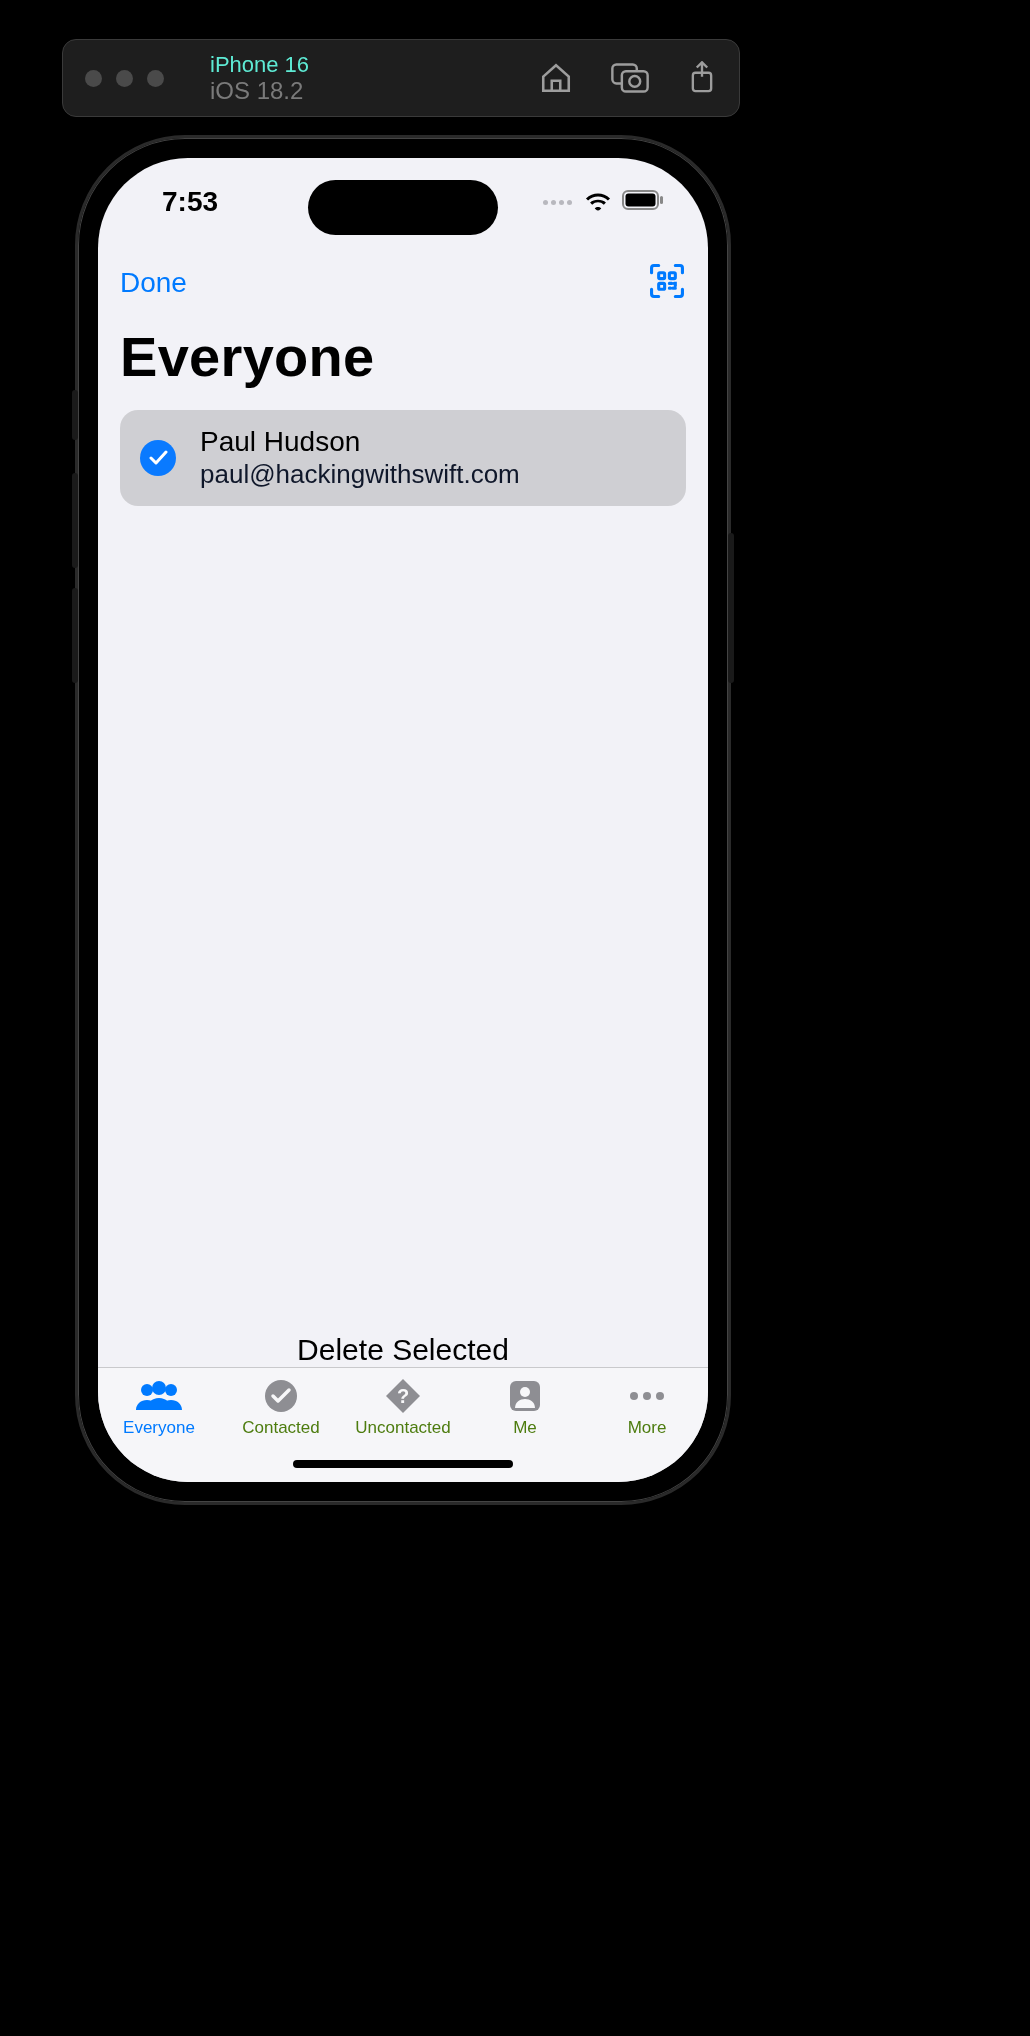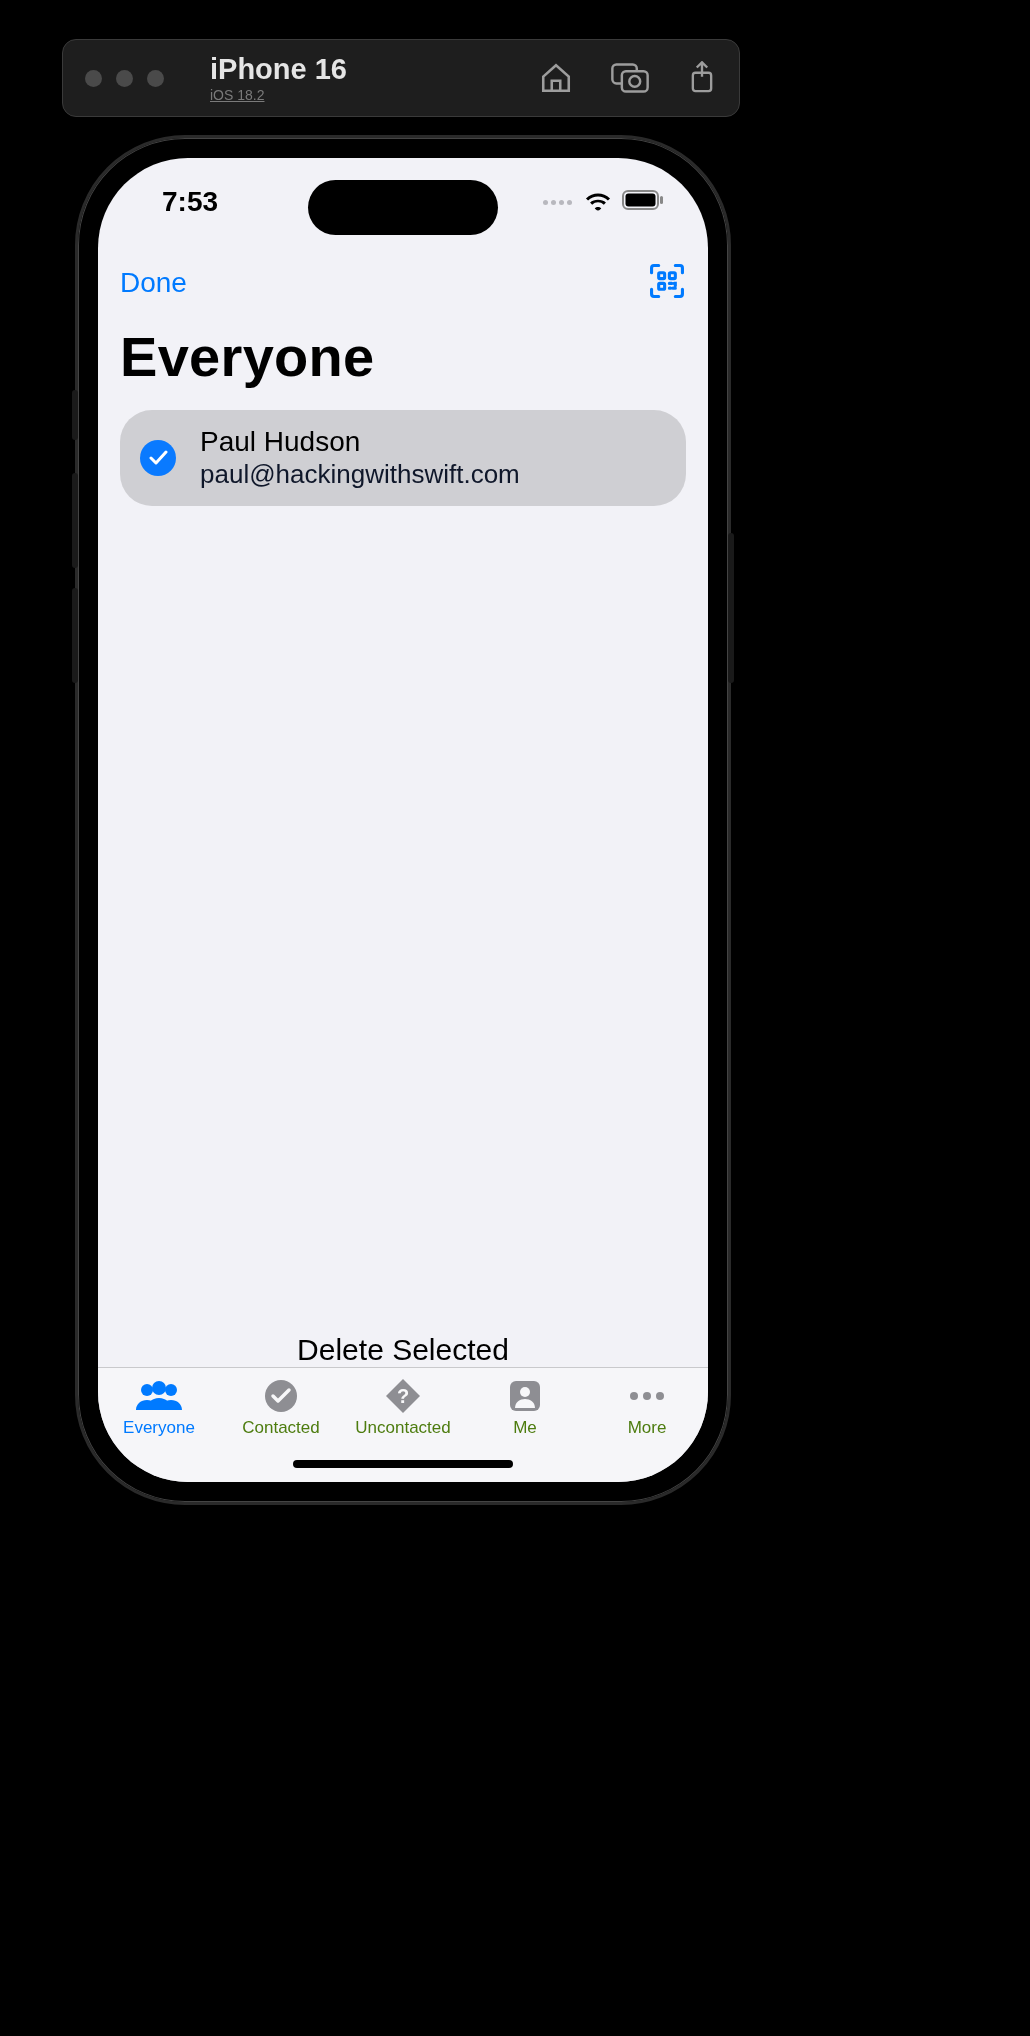--- a/index.html
+++ b/index.html
@@ -12,22 +12,22 @@
     width: 678px; height: 78px;
     background: #1e1e1e;
     border: 1px solid #3a3a3a;
     border-radius: 14px;
     display: flex; align-items: center;
     padding: 0 22px;
   }
   .traffic { display: flex; gap: 14px; }
   .traffic-dot { width: 17px; height: 17px; border-radius: 50%; background: #4a4a4a; }
   .sim-title { margin-left: 46px; line-height: 1.15; }
-  .sim-title .dev { color: #e5e5e5; font-size: 29px; font-weight: 700; }
-  .sim-title .os  { color: #7a7a7a; font-size: 14px; text-decoration: underline; }
+  .sim-title .dev { color: #5eead4; font-size: 22px; font-weight: 400; }
+  .sim-title .os  { color: #7a7a7a; font-size: 24px; }
   .sim-icons { margin-left: auto; display: flex; gap: 38px; align-items: center; color:#9d9d9d; }
   .sim-icon svg { display:block; }
 
   
   .phone {
     position: absolute;
     top: 135px; left: 75px;
     width: 656px; height: 1370px;
     background: #000;
     border-radius: 110px;
@@ -64,21 +64,21 @@
   
   .navbar { position:absolute; top:88px; left:0; right:0; padding: 14px 22px 0 22px; }
   .nav-row { display:flex; align-items:center; justify-content:space-between; height:46px; }
   .nav-done { color:#007aff; font-size:28px; font-weight:400; }
   .nav-scan { color:#007aff; }
   .large-title { font-size:56px; font-weight:700; color:#000; margin-top:18px; letter-spacing:.3px; }
 
   
   .list { position:absolute; top:252px; left:22px; right:22px; }
   .row {
-    background:#cfcfd3; border-radius:32px;
+    background:#cfcfd3; border-radius:18px;
     display:flex; align-items:center; padding:16px 20px;
     gap:24px;
   }
   .check { width:36px; height:36px; border-radius:50%; background:#0a7aff; display:flex; align-items:center; justify-content:center; flex-shrink:0; }
   .row .txt .name { font-size:28px; font-weight:400; color:#000; }
   .row .txt .email { font-size:26px; color:#0f172a; margin-top:1px; }
 
   
   .toolbar { position:absolute; bottom:115px; left:0; right:0; text-align:center; }
   .delete { color:#000000; font-size:30px; font-weight:400; }

